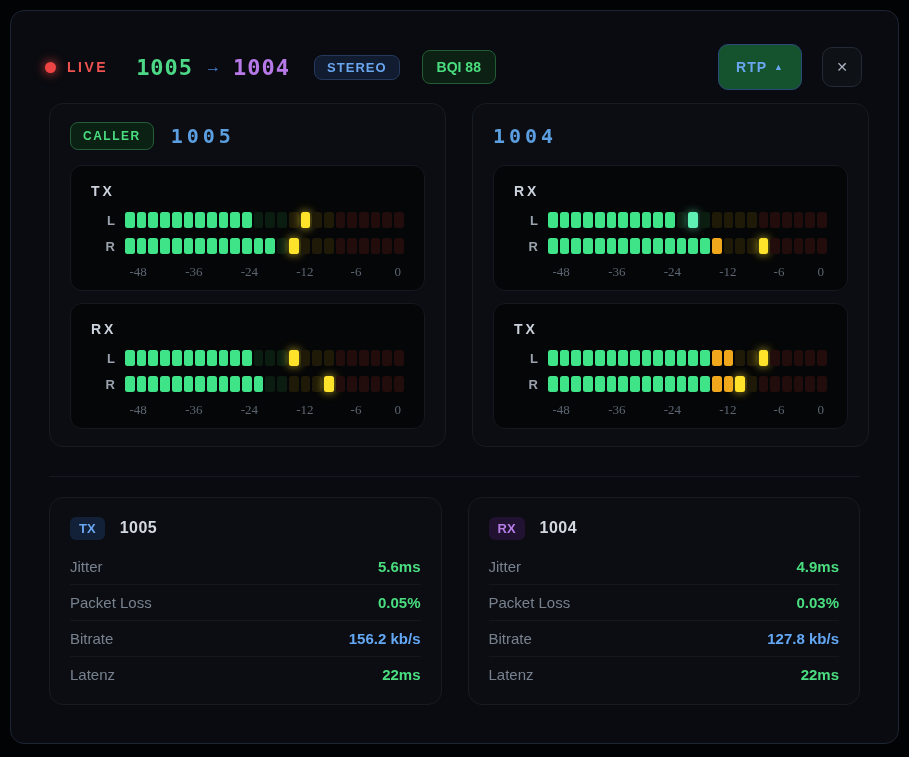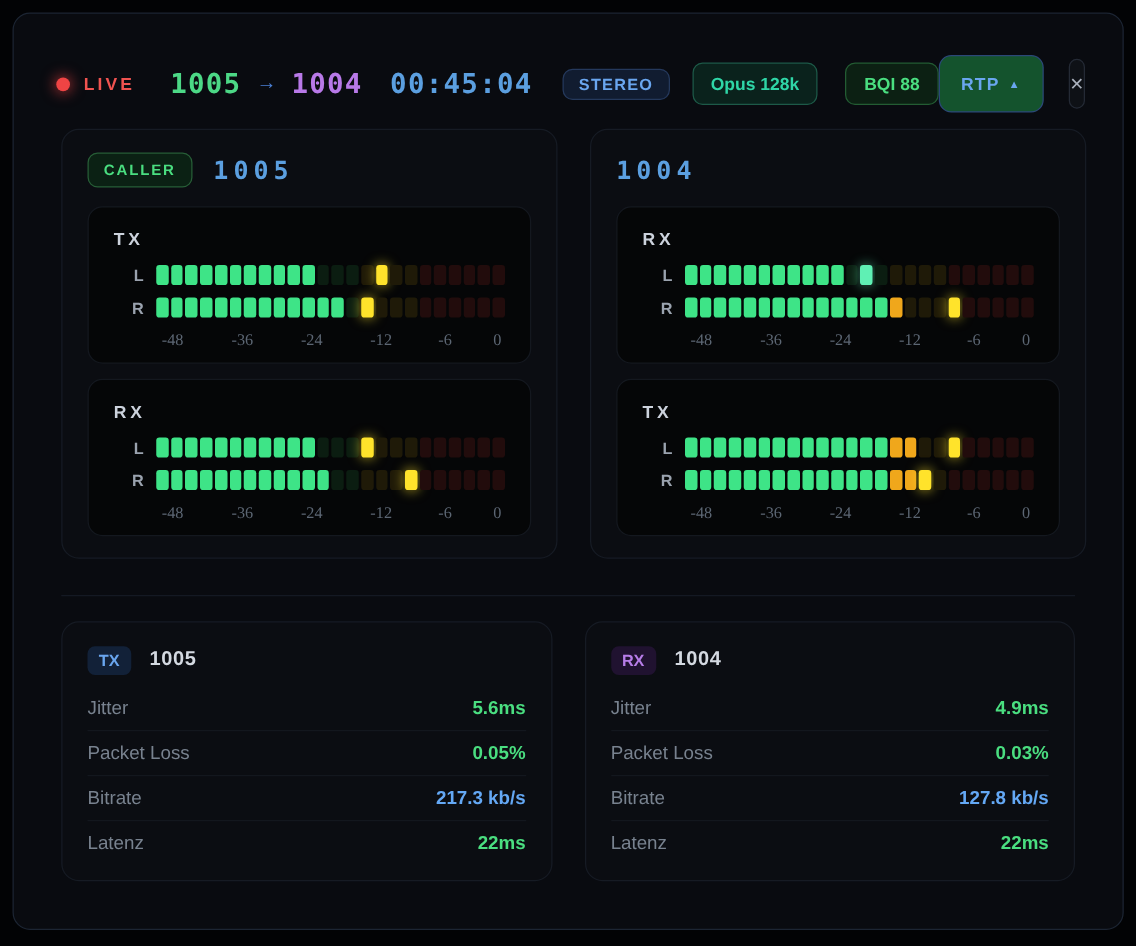--- a/index.html
+++ b/index.html
@@ -92,23 +92,21 @@
 <div class="window">
 
   <div class="topbar">
     <div class="live">
       <span class="live-dot"></span>
       <span class="live-label">LIVE</span>
     </div>
     <span class="id-num id-green">1005</span>
     <span class="flow-arrow">→</span>
     <span class="id-num id-purple">1004</span>
-    <span class="timer">00:45:04</span>
     <span class="badge badge-stereo">STEREO</span>
-    <span class="badge badge-opus">Opus 128k</span>
     <span class="badge badge-bqi">BQI 88</span>
     <button class="rtp-btn">
       <span>RTP</span>
       <span class="rtp-caret">▲</span>
     </button>
     <button class="close-btn">
       <span>✕</span>
     </button>
   </div>
 
@@ -435,21 +433,21 @@
     <span class="stat-value green">5.6ms</span>
   </div>
 
   <div class="stat-row">
     <span class="stat-label">Packet Loss</span>
     <span class="stat-value green">0.05%</span>
   </div>
 
   <div class="stat-row">
     <span class="stat-label">Bitrate</span>
-    <span class="stat-value blue">217.3 kb/s</span>
+    <span class="stat-value blue">156.2 kb/s</span>
   </div>
 
   <div class="stat-row">
     <span class="stat-label">Latenz</span>
     <span class="stat-value green">22ms</span>
   </div>
 </div>
   </section>
 
   <section class="stat-card">

